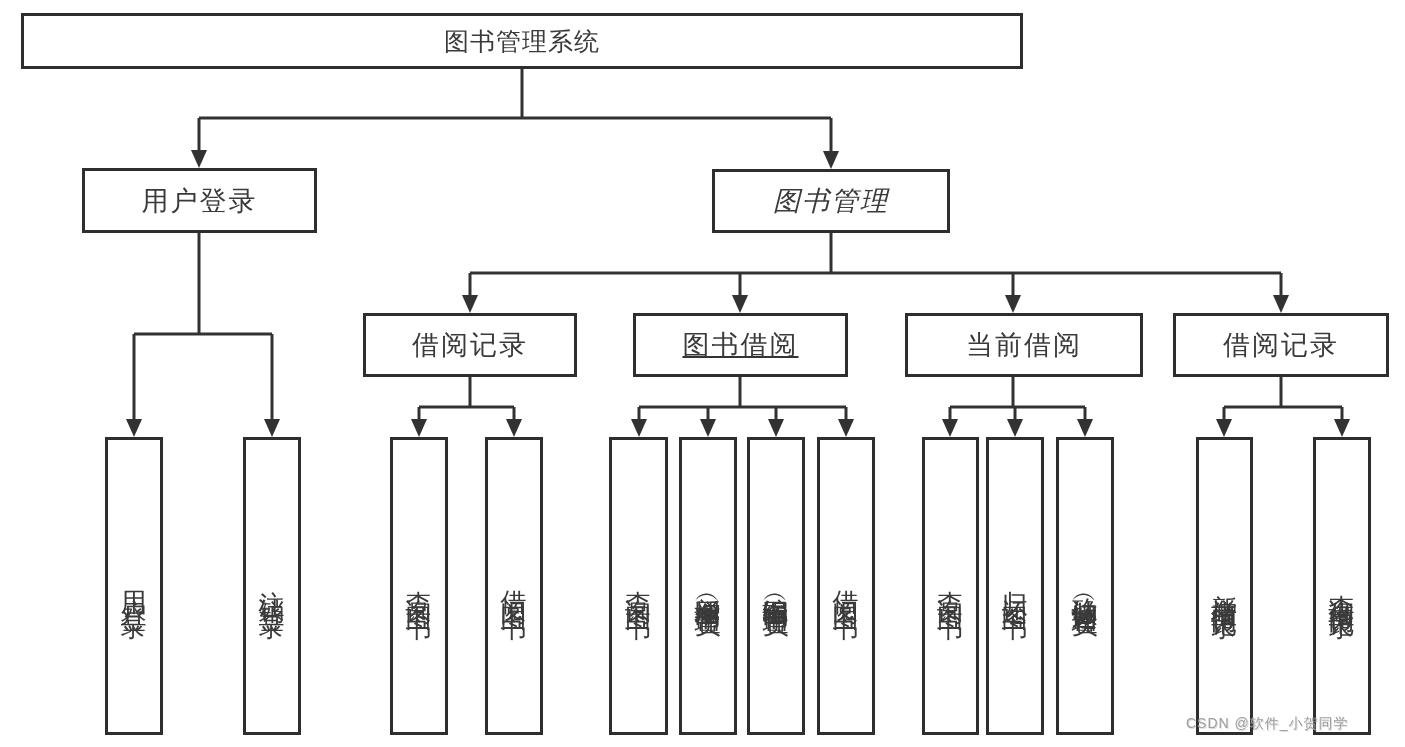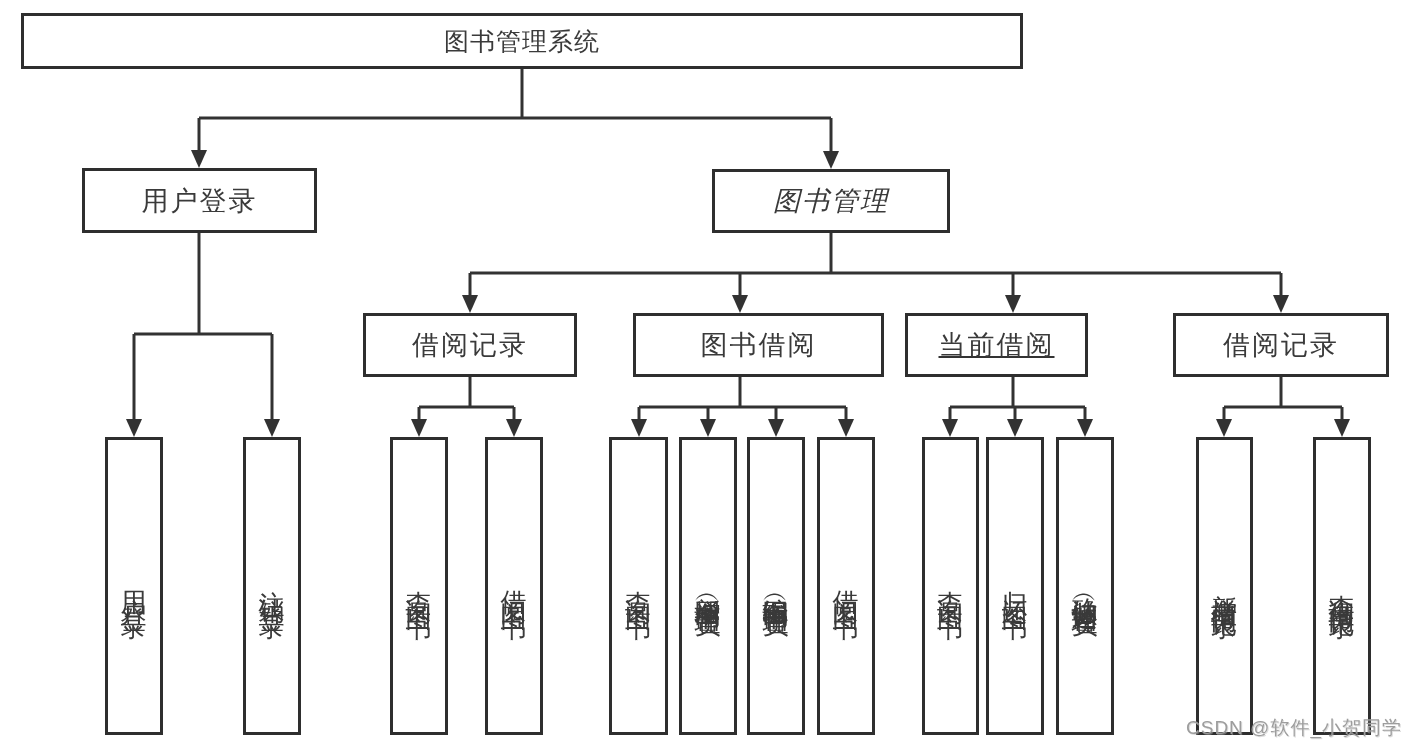--- a/index.html
+++ b/index.html
@@ -17,21 +17,21 @@
   .h-label{font-size:27px;letter-spacing:2px;white-space:nowrap;color:#3a3a3a;}
   .root-label{font-size:25px;letter-spacing:1px;}
   .v-label{
     writing-mode:vertical-rl;text-orientation:mixed;white-space:nowrap;
     font-size:26px;color:#3a3a3a;line-height:1;
   }
   .ls-wide{letter-spacing:8px;}
   .ls-med{letter-spacing:4px;}
   .ls-tight{letter-spacing:2px;}
   #watermark{
-    position:absolute;left:1186px;top:715px;font-size:19px;letter-spacing:1px;
+    position:absolute;left:1186px;top:715px;font-size:14px;letter-spacing:1px;
     color:#9d9d9d;white-space:nowrap;
     text-shadow:1px 1px 0 rgba(180,180,180,0.45);
   }
 </style>
 </head>
 <body>
 
 <div id="stage">
 
   <svg id="wires" viewBox="0 0 1405 747" xmlns="http://www.w3.org/2000/svg">
@@ -117,24 +117,24 @@
   <div class="box" style="left:82px;top:168px;width:235px;height:65px;">
     <span class="h-label">用户登录</span>
   </div>
   <div class="box" style="left:712px;top:169px;width:238px;height:64px;font-style:italic;">
     <span class="h-label">图书管理</span>
   </div>
 
   <div class="box" style="left:363px;top:313px;width:214px;height:64px;">
     <span class="h-label">借阅记录</span>
   </div>
-  <div class="box" style="left:633px;top:313px;width:251px;height:64px;">
+  <div class="box" style="left:633px;top:313px;width:215px;height:64px;text-decoration:underline;">
     <span class="h-label">图书借阅</span>
   </div>
-  <div class="box" style="left:905px;top:313px;width:183px;height:64px;text-decoration:underline;">
+  <div class="box" style="left:905px;top:313px;width:238px;height:64px;">
     <span class="h-label">当前借阅</span>
   </div>
   <div class="box" style="left:1173px;top:313px;width:216px;height:64px;text-align:center;">
     <span class="h-label">借阅记录</span>
   </div>
 
   <div class="box" style="left:105px;top:437px;width:58px;height:298px;">
     <span class="v-label ls-wide">用户登录</span>
   </div>
   <div class="box" style="left:243px;top:437px;width:58px;height:298px;">

